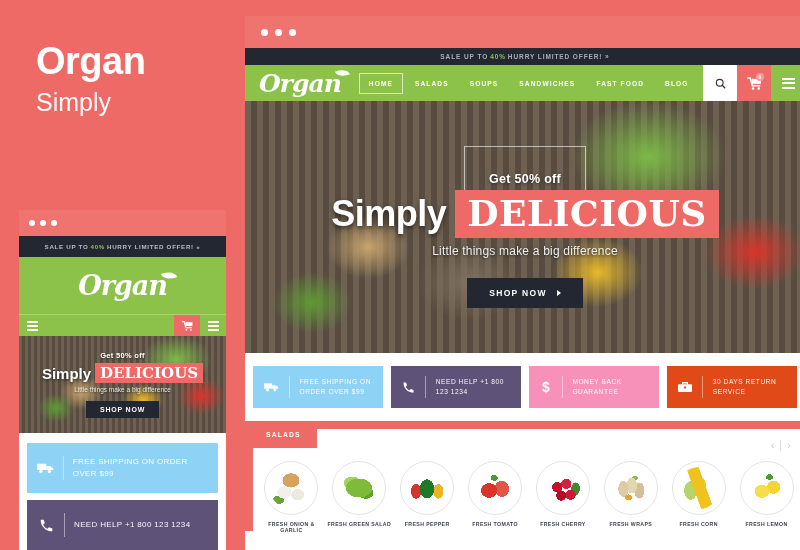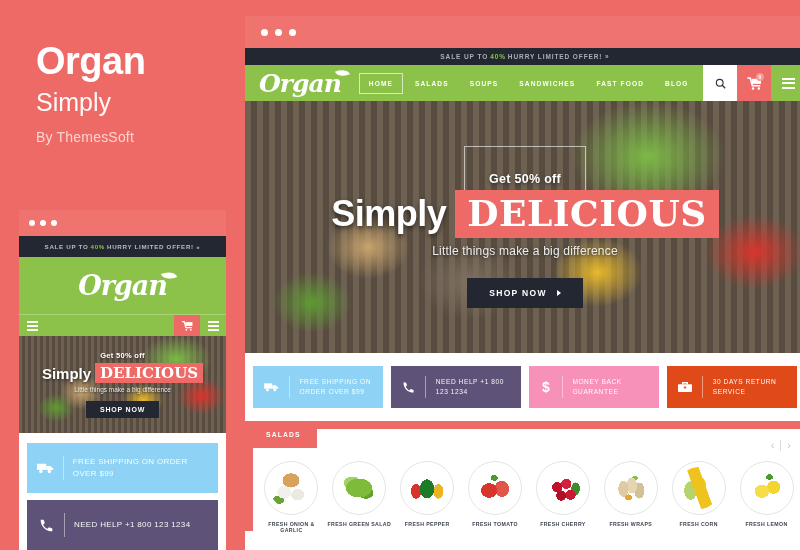--- a/index.html
+++ b/index.html
@@ -346,21 +346,20 @@
       radial-gradient(ellipse 5px 4px at 56% 24%, #4d9a32 0 70%, transparent 71%), #fff; }
 </style>
 </head>
 <body>
 
 <div id="left-panel">
 
   <div id="brand-block">
     <div id="brand-title">Organ</div>
     <div id="brand-sub">Simply</div>
-    <div id="brand-author">By ThemesSoft</div>
   </div>
 
   <div id="mobile-frame">
 
     <div id="mobile-chrome">
       <span class="dot"></span>
       <span class="dot"></span>
       <span class="dot"></span>
     </div>
 

